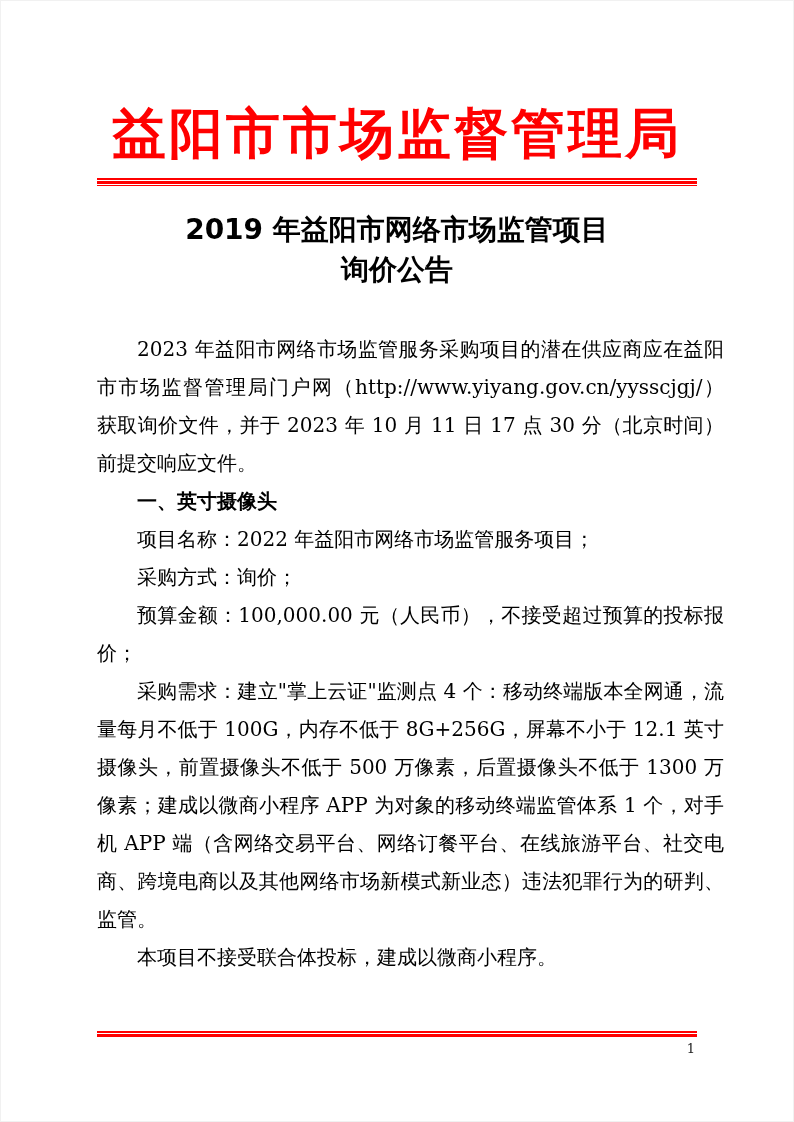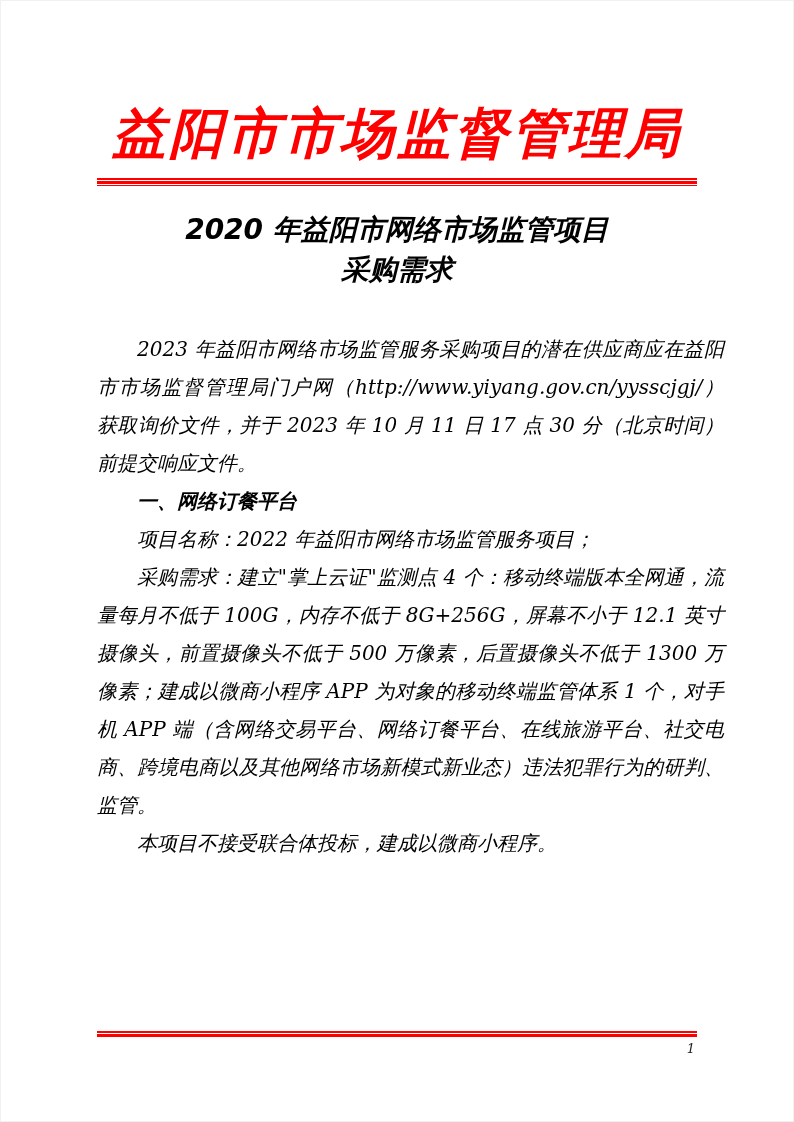--- a/index.html
+++ b/index.html
@@ -1,15 +1,15 @@
 <!DOCTYPE html>
 <html><head>
 <meta charset="utf-8">
 <style>
-  * { margin: 0; padding: 0; box-sizing: border-box; font-style: italic; }
+  * { margin: 0; padding: 0; box-sizing: border-box; }
   html, body { background: #ffffff; }
   body {
     width: 794px;
     height: 1122px;
     position: relative;
     overflow: hidden;
     font-family: "DejaVu Serif", "Liberation Serif", serif;
     color: #000000;
   }
   .page {
@@ -95,28 +95,30 @@
 </head>
 <body>
 
 <div class="page">
 
   <div class="agency-name">益阳市市场监督管理局</div>
 
   <div class="letterhead-rule"></div>
 
   <div class="doc-title">
-    <div>2020 年益阳市网络市场监管项目</div>
-    <div>采购需求</div>
+    <div>2019 年益阳市网络市场监管项目</div>
+    <div>询价公告</div>
   </div>
 
   <div class="content">
     <p>2023 年益阳市网络市场监管服务采购项目的潜在供应商应在益阳市市场监督管理局门户网（http://www.yiyang.gov.cn/yysscjgj/）获取询价文件，并于 2023 年 10 月 11 日 17 点 30 分（北京时间）前提交响应文件。</p>
-    <p class="section-heading">一、网络订餐平台</p>
+    <p class="section-heading">一、英寸摄像头</p>
     <p>项目名称：2022 年益阳市网络市场监管服务项目；</p>
+    <p>采购方式：询价；</p>
+    <p>预算金额：100,000.00 元（人民币），不接受超过预算的投标报价；</p>
     <p>采购需求：建立"掌上云证"监测点 4 个：移动终端版本全网通，流量每月不低于 100G，内存不低于 8G+256G，屏幕不小于 12.1 英寸摄像头，前置摄像头不低于 500 万像素，后置摄像头不低于 1300 万像素；建成以微商小程序 APP 为对象的移动终端监管体系 1 个，对手机 APP 端（含网络交易平台、网络订餐平台、在线旅游平台、社交电商、跨境电商以及其他网络市场新模式新业态）违法犯罪行为的研判、监管。</p>
     <p>本项目不接受联合体投标，建成以微商小程序。</p>
   </div>
 
   <div class="footer-rule"></div>
 
   <div class="page-number">1</div>
 
 </div>
 

